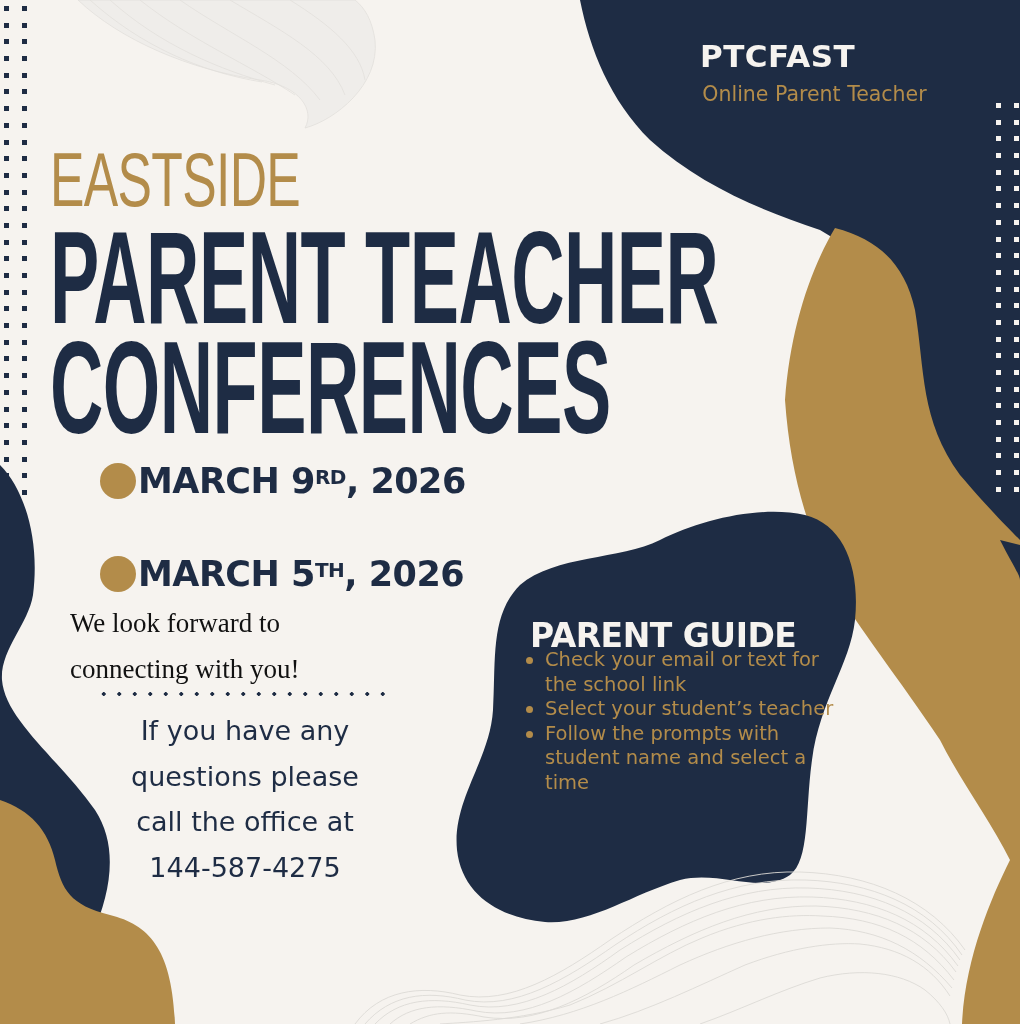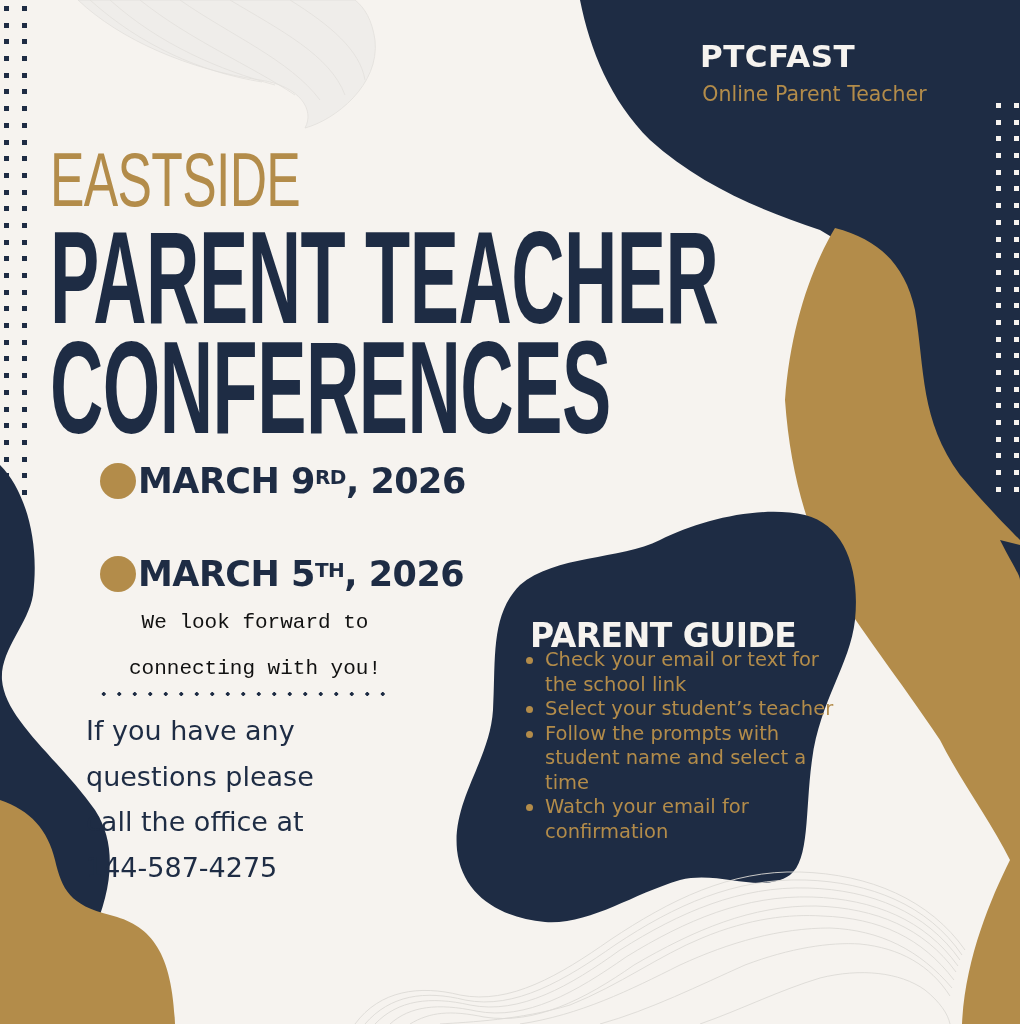--- a/index.html
+++ b/index.html
@@ -10,23 +10,23 @@
   .dotcol span{width:5px;height:5px;display:block;}
   .dots-left span{background:#1e2c44;}
   .dots-right span{background:#f6f3ef;}
   .ptc-title{left:700px;top:38px;width:210px;text-align:left;color:#f6f3ef;font-weight:bold;font-size:31px;font-family:"DejaVu Sans",sans-serif;letter-spacing:0.5px;}
   .ptc-sub{left:672px;top:78px;width:285px;text-align:center;color:#b38c4a;font-size:20.5px;line-height:32px;font-family:"DejaVu Sans",sans-serif;}
   .eastside{left:50px;top:140px;color:#b38c4a;font-size:76px;line-height:80px;font-family:"Liberation Sans Narrow","Liberation Sans",sans-serif;transform:scaleX(0.68);transform-origin:left top;letter-spacing:-1px;}
   .headline{left:50px;color:#1e2c44;font-size:132px;line-height:132px;font-weight:bold;font-family:"Liberation Sans",sans-serif;transform:scaleX(0.56);transform-origin:left top;letter-spacing:-1px;white-space:nowrap;}
   .date-row{left:100px;display:flex;align-items:center;color:#1e2c44;font-weight:bold;font-size:35px;font-family:"DejaVu Sans",sans-serif;letter-spacing:-0.5px;}
   .date-row .bullet{width:36px;height:36px;border-radius:50%;background:#b38c4a;margin-right:2px;}
   .date-row sup{font-size:20px;position:relative;top:-4px;vertical-align:top;}
-  .look{left:70px;top:600px;width:370px;text-align:center;color:#111;font-size:21px;line-height:46px;font-family:Liberation Mono, monospace;}
+  .look{left:70px;top:600px;width:370px;text-align:left;color:#111;font-size:27px;line-height:46px;font-family:Liberation Serif, serif;}
   .dotline{left:96px;top:692px;width:295px;height:4px;background-image:radial-gradient(circle,#1e2c44 1.6px,transparent 1.8px);background-size:15.5px 4px;background-repeat:repeat-x;}
-  .contact{left:86px;top:708px;width:340px;color:#1e2c44;font-size:27px;line-height:45.5px;font-family:"DejaVu Sans",sans-serif;}
+  .contact{left:75px;top:708px;width:340px;text-align:center;color:#1e2c44;font-size:27px;line-height:45.5px;font-family:"DejaVu Sans",sans-serif;}
   .guide-title{left:530px;top:616px;color:#f6f3ef;font-weight:bold;font-size:33px;font-family:"DejaVu Sans",sans-serif;letter-spacing:-0.5px;}
   .guide-list{left:516px;top:640px;width:310px;margin:8px;padding:0;list-style:none;color:#b38c4a;font-size:19.5px;line-height:24.5px;font-family:"DejaVu Sans",sans-serif;}
   .guide-list li{position:relative;padding-left:21px;}
   .guide-list li:before{content:"";position:absolute;left:2px;top:9px;width:7px;height:7px;border-radius:50%;background:#b38c4a;}
 </style>
 </head>
 <body>
 
 <svg class="bg-svg" viewBox="0 0 1020 1024" xmlns="http://www.w3.org/2000/svg">
 
@@ -210,14 +210,13 @@
   <div>questions please</div>
   <div>call the office at</div>
   <div>144-587-4275</div>
 </div>
 
 <div class="abs guide-title">PARENT GUIDE</div>
 <ul class="abs guide-list">
   <li>Check your email or text for the school link</li>
   <li>Select your student’s teacher</li>
   <li>Follow the prompts with student name and select a time</li>
-  <li>Watch your email for confirmation</li>
 </ul>
 
 </body></html>

